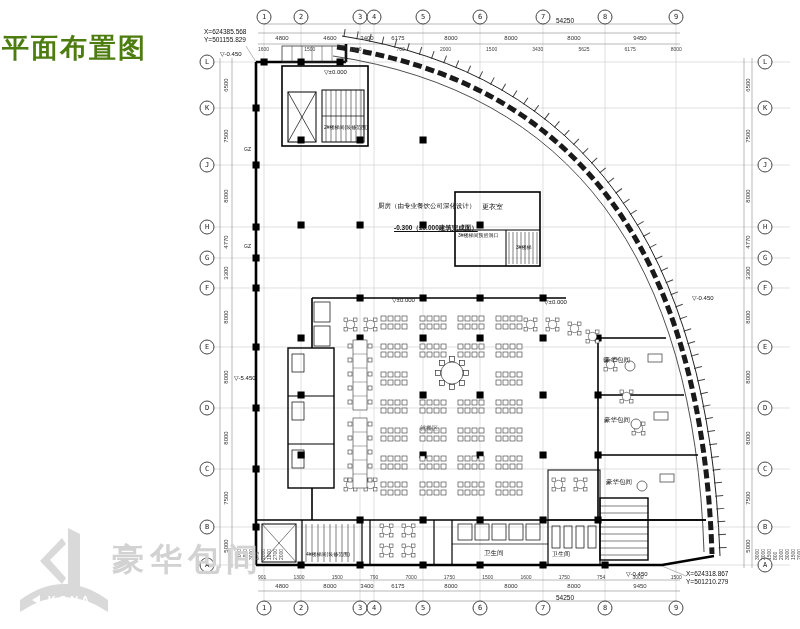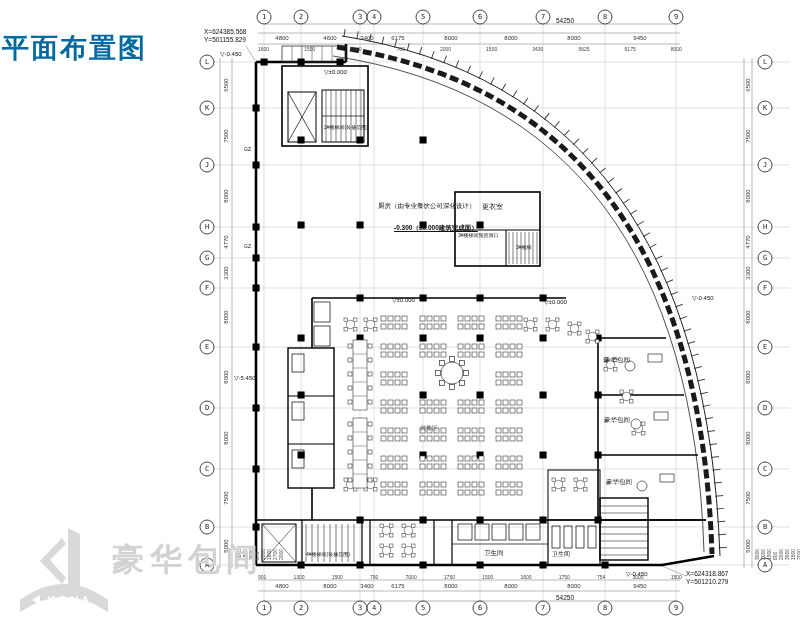--- a/index.html
+++ b/index.html
@@ -1,20 +1,20 @@
 <!DOCTYPE html>
 <html><head>
 <meta charset="utf-8">
 <style>
   html,body{margin:0;padding:0;background:#fff;}
   .stage{position:relative;width:800px;height:629px;background:#fff;overflow:hidden;
          font-family:"Liberation Sans", sans-serif;}
   svg.plan{position:absolute;left:0;top:0;z-index:1;}
   .t{position:absolute;white-space:nowrap;color:#111;z-index:3;}
-  .title{font-size:27px;font-weight:800;letter-spacing:2px;color:#0369a1;}
+  .title{font-size:27px;font-weight:800;letter-spacing:2px;color:#4d7c0f;}
   .bubble{width:13px;height:13px;border:1px solid #444;border-radius:50%;background:#fff;
           font-size:7px;line-height:13px;text-align:center;color:#222;
           transform:translate(-50%,-50%);font-family:"DejaVu Sans Mono",monospace;}
   .dim{font-size:6px;color:#333;transform:translate(-50%,-50%);}
   .dimv{font-size:6px;color:#333;transform:translate(-50%,-50%) rotate(-90deg);}
   .total{font-size:6.5px;color:#111;transform:translate(-50%,-50%);}
   .smallrow{position:absolute;display:flex;justify-content:space-between;
             font-size:5px;color:#444;z-index:3;}
   .smallcol{position:absolute;display:flex;flex-direction:column;justify-content:space-between;
             font-size:5px;color:#444;z-index:3;writing-mode:vertical-rl;transform:rotate(180deg);}

